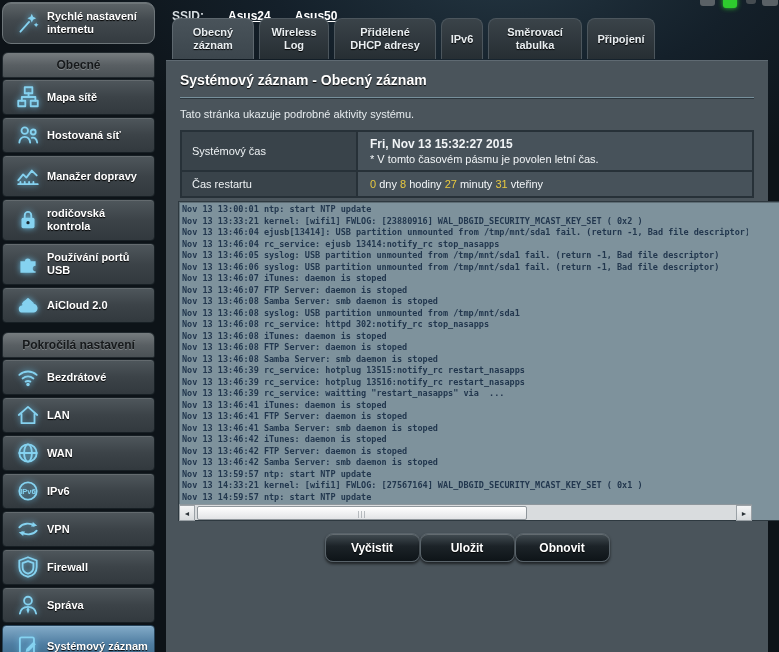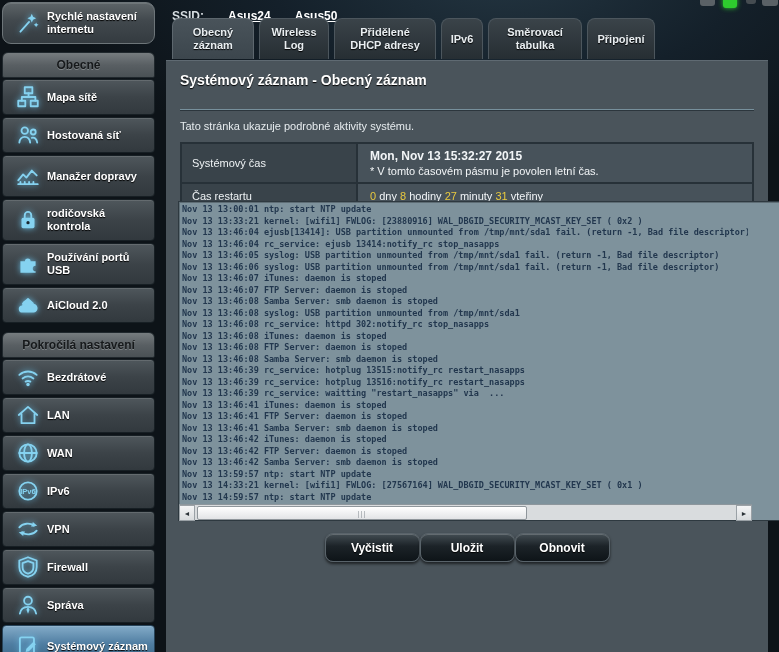--- a/index.html
+++ b/index.html
@@ -66,21 +66,21 @@
     border:1px solid #4c565d; border-bottom:none; border-radius:8px 8px 0 0;
     cursor:pointer; text-shadow:0 1px 1px #000;
   }
   .tab.active { background:linear-gradient(#49535a, #3c464d); border-color:#5d676e; }
 
   
   .content {
     position:absolute; left:166px; top:60px; width:602px; height:592px;
     background:#4a545b; border-top:1px solid #5f6a72;
   }
-  .page-title { font-size:14px; font-weight:bold; color:#fff; padding:11px 14px 21px 14px; text-shadow:0 1px 1px #000; }
+  .page-title { font-size:14px; font-weight:bold; color:#fff; padding:11px 14px 9px 14px; text-shadow:0 1px 1px #000; }
   .title-divider { margin:0 14px; height:2px; background:#77909c; border-bottom:1px solid #2c363d; }
   .page-desc { font-size:11px; color:#e6ebee; padding:9px 14px 8px 14px; }
 
   table.info { border-collapse:collapse; margin:2px 14px 2px 14px; width:574px; }
   table.info th, table.info td { border:2px solid #273138; font-size:11px; text-align:left; }
   table.info th { width:176px; background:#39434a; font-weight:normal; color:#eef2f4; padding:6px 10px; }
   table.info td { background:#47525a; color:#f2f5f7; padding:5px 12px; }
   .time-value { font-size:12px; font-weight:bold; }
   .time-note { font-size:11px; margin-top:2px; }
   .num { color:#e8c93f; }
@@ -322,21 +322,21 @@
 <div class="content">
   <div class="page-title">Systémový záznam - Obecný záznam</div>
   <div class="title-divider"></div>
   <div class="page-desc">Tato stránka ukazuje podrobné aktivity systému.</div>
 
   <table class="info">
     <tbody>
         <tr>
       <th>Systémový čas</th>
       <td>
-        <div class="time-value">Mon, Nov 13 15:32:27 2015</div>
+        <div class="time-value">Fri, Nov 13 15:32:27 2015</div>
         <div class="time-note">* V tomto časovém pásmu je povolen letní čas.</div>
       </td>
     </tr>
     <tr>
       <th>Čas restartu</th>
       <td>
         <span class="num">0</span><span> dny </span><span class="num">8</span><span> hodiny </span><span class="num">27</span><span> minuty </span><span class="num">31</span><span> vteřiny</span>
       </td>
     </tr>
   </tbody>

